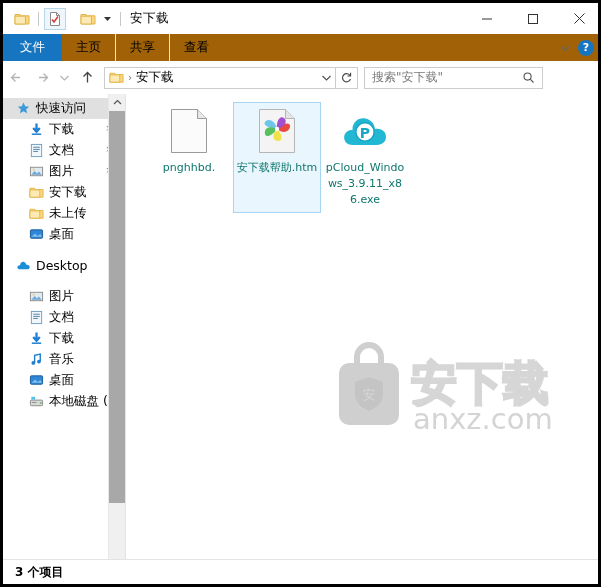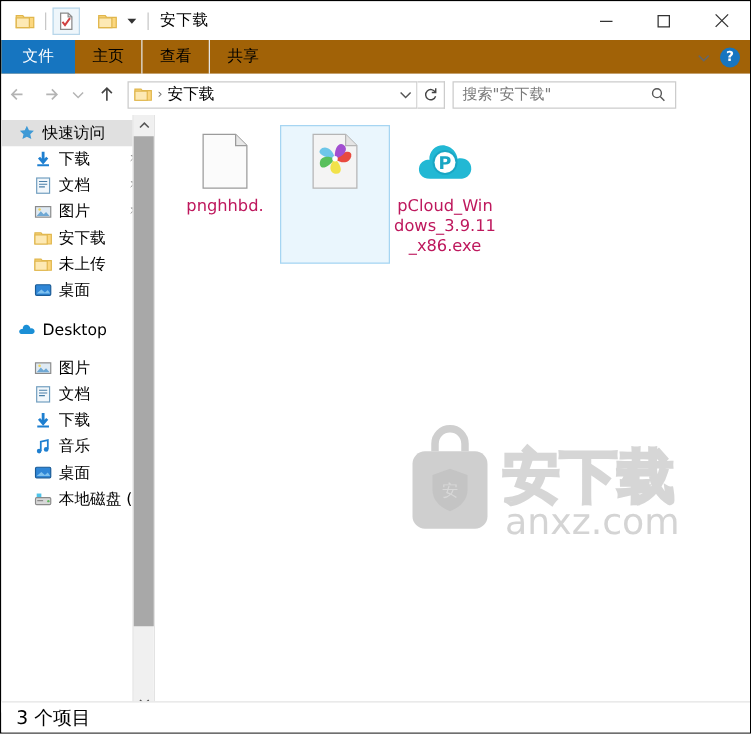--- a/index.html
+++ b/index.html
@@ -11,21 +11,21 @@
     font-family: "DejaVu Sans", "Liberation Sans", sans-serif;
     font-size: 12px;
     color: #000000;
     -webkit-font-smoothing: antialiased;
   }
   #window {
     position: relative;
     width: 601px;
     height: 587px;
     box-sizing: border-box;
-    border: 1px solid #000000;
+    border: 3px solid #000000;
     background: #ffffff;
     overflow: hidden;
   }
 
   
   .titlebar {
     position: absolute;
     left: 0; top: 0;
     width: 599px;
     height: 31px;
@@ -194,20 +194,21 @@
   }
   .search-icon { padding-right: 7px; display:flex; }
 
   
   .content {
     position: absolute;
     left: 0; top: 91px;
     width: 599px;
     height: 478px;
     display: flex;
+    gap: 7px;
   }
   .navpane {
     position: relative;
     width: 122px;
     height: 478px;
     background: #ffffff;
     border-right: 1px solid #e3e3e3;
     overflow: hidden;
   }
   .nav-list { position: absolute; left:0; top:4px; width: 113px; }
@@ -288,22 +289,22 @@
   }
   .file-icon {
     width: 48px;
     height: 48px;
     display: flex;
     align-items: center;
     justify-content: center;
     margin-bottom: 5px;
   }
   .file-name {
-    font-size: 13px;
-    color: #be185d;
+    font-size: 11px;
+    color: #0f766e;
     text-align: center;
     line-height: 16px;
     word-break: break-all;
     max-width: 82px;
   }
 
   
   .watermark {
     position: absolute;
     left: 196px;
@@ -321,23 +322,24 @@
     position: absolute;
     left: 0; bottom: 0;
     width: 599px;
     height: 24px;
     border-top: 1px solid #e3e3e3;
     background: #ffffff;
     display: flex;
     align-items: center;
   }
   .status-text {
-    font-size: 15px;
+    font-size: 12px;
     color: #000;
     padding-left: 12px;
+    font-weight: bold;
   }
 </style>
 </head>
 <body>
 
 <div id="window">
 
   <div class="titlebar">
     <div class="qat">
       <div class="qat-btn">
@@ -385,22 +387,22 @@
         <svg width="13" height="13" viewBox="0 0 13 13">
             <path d="M1.5 1.5l10 10M11.5 1.5l-10 10" stroke="#333" stroke-width="1"></path>
           </svg>
       </div>
     </div>
   </div>
 
   <div class="ribbon">
     <div class="tab file">文件</div>
     <div class="tab plain">主页</div>
+    <div class="tab plain">共享</div>
     <div class="tab plain">查看</div>
-    <div class="tab plain">共享</div>
     <div class="ribbon-right">
       <div style="width:18px;height:18px;display:flex;align-items:center;justify-content:center;">
         <svg width="12" height="12" viewBox="0 0 12 12">
             <path d="M2 4.5l4 4 4-4" fill="none" stroke="#666" stroke-width="1.2"></path>
           </svg>
       </div>
       <div class="help-btn">?</div>
     </div>
   </div>
 
@@ -643,20 +645,21 @@
               <g transform="translate(22,22)">
                 <path d="M0 0 C -2 -9 -9 -11 -12 -7 C -14 -4 -9 -1 0 0 Z" fill="#6ec6e8"></path>
                 <path d="M0 0 C -9 -4 -13 0 -12 5 C -11 9 -5 7 0 0 Z" fill="#58c05c"></path>
                 <path d="M0 0 C -6 6 -4 12 1 12 C 6 12 6 6 0 0 Z" fill="#f2e24a"></path>
                 <path d="M0 0 C 6 5 12 3 13 -2 C 14 -7 7 -7 0 0 Z" fill="#e84a3f"></path>
                 <path d="M0 0 C 8 -2 11 -8 7 -11 C 3 -14 -1 -8 0 0 Z" fill="#a24fd0"></path>
                 <circle cx="0" cy="0" r="2.2" fill="#ffffff"></circle>
               </g>
             </svg>
           </div>
+          <div class="file-name">安下载帮助.htm</div>
         </div>
 
         <div class="file-item">
           <div class="file-icon">
             <svg width="48" height="44" viewBox="0 0 48 44">
               <path d="M12 36 C5 36 2 31 3.5 26 C5 21.5 10 20.5 11.5 21 C11 13 18 8 24.5 9.5 C30 10.8 33.5 15 34 20 C40 18.5 45.5 22.5 45 28.5 C44.6 33.2 40.5 36 36 36 Z" fill="#22b8d4"></path>
               <circle cx="24" cy="23" r="10" fill="#19a6c4"></circle>
               <circle cx="24" cy="23" r="8.4" fill="#ffffff"></circle>
               <text x="24" y="28.5" font-family="'DejaVu Sans', sans-serif" font-size="14" font-weight="bold" fill="#19a6c4" text-anchor="middle">P</text>
             </svg>

